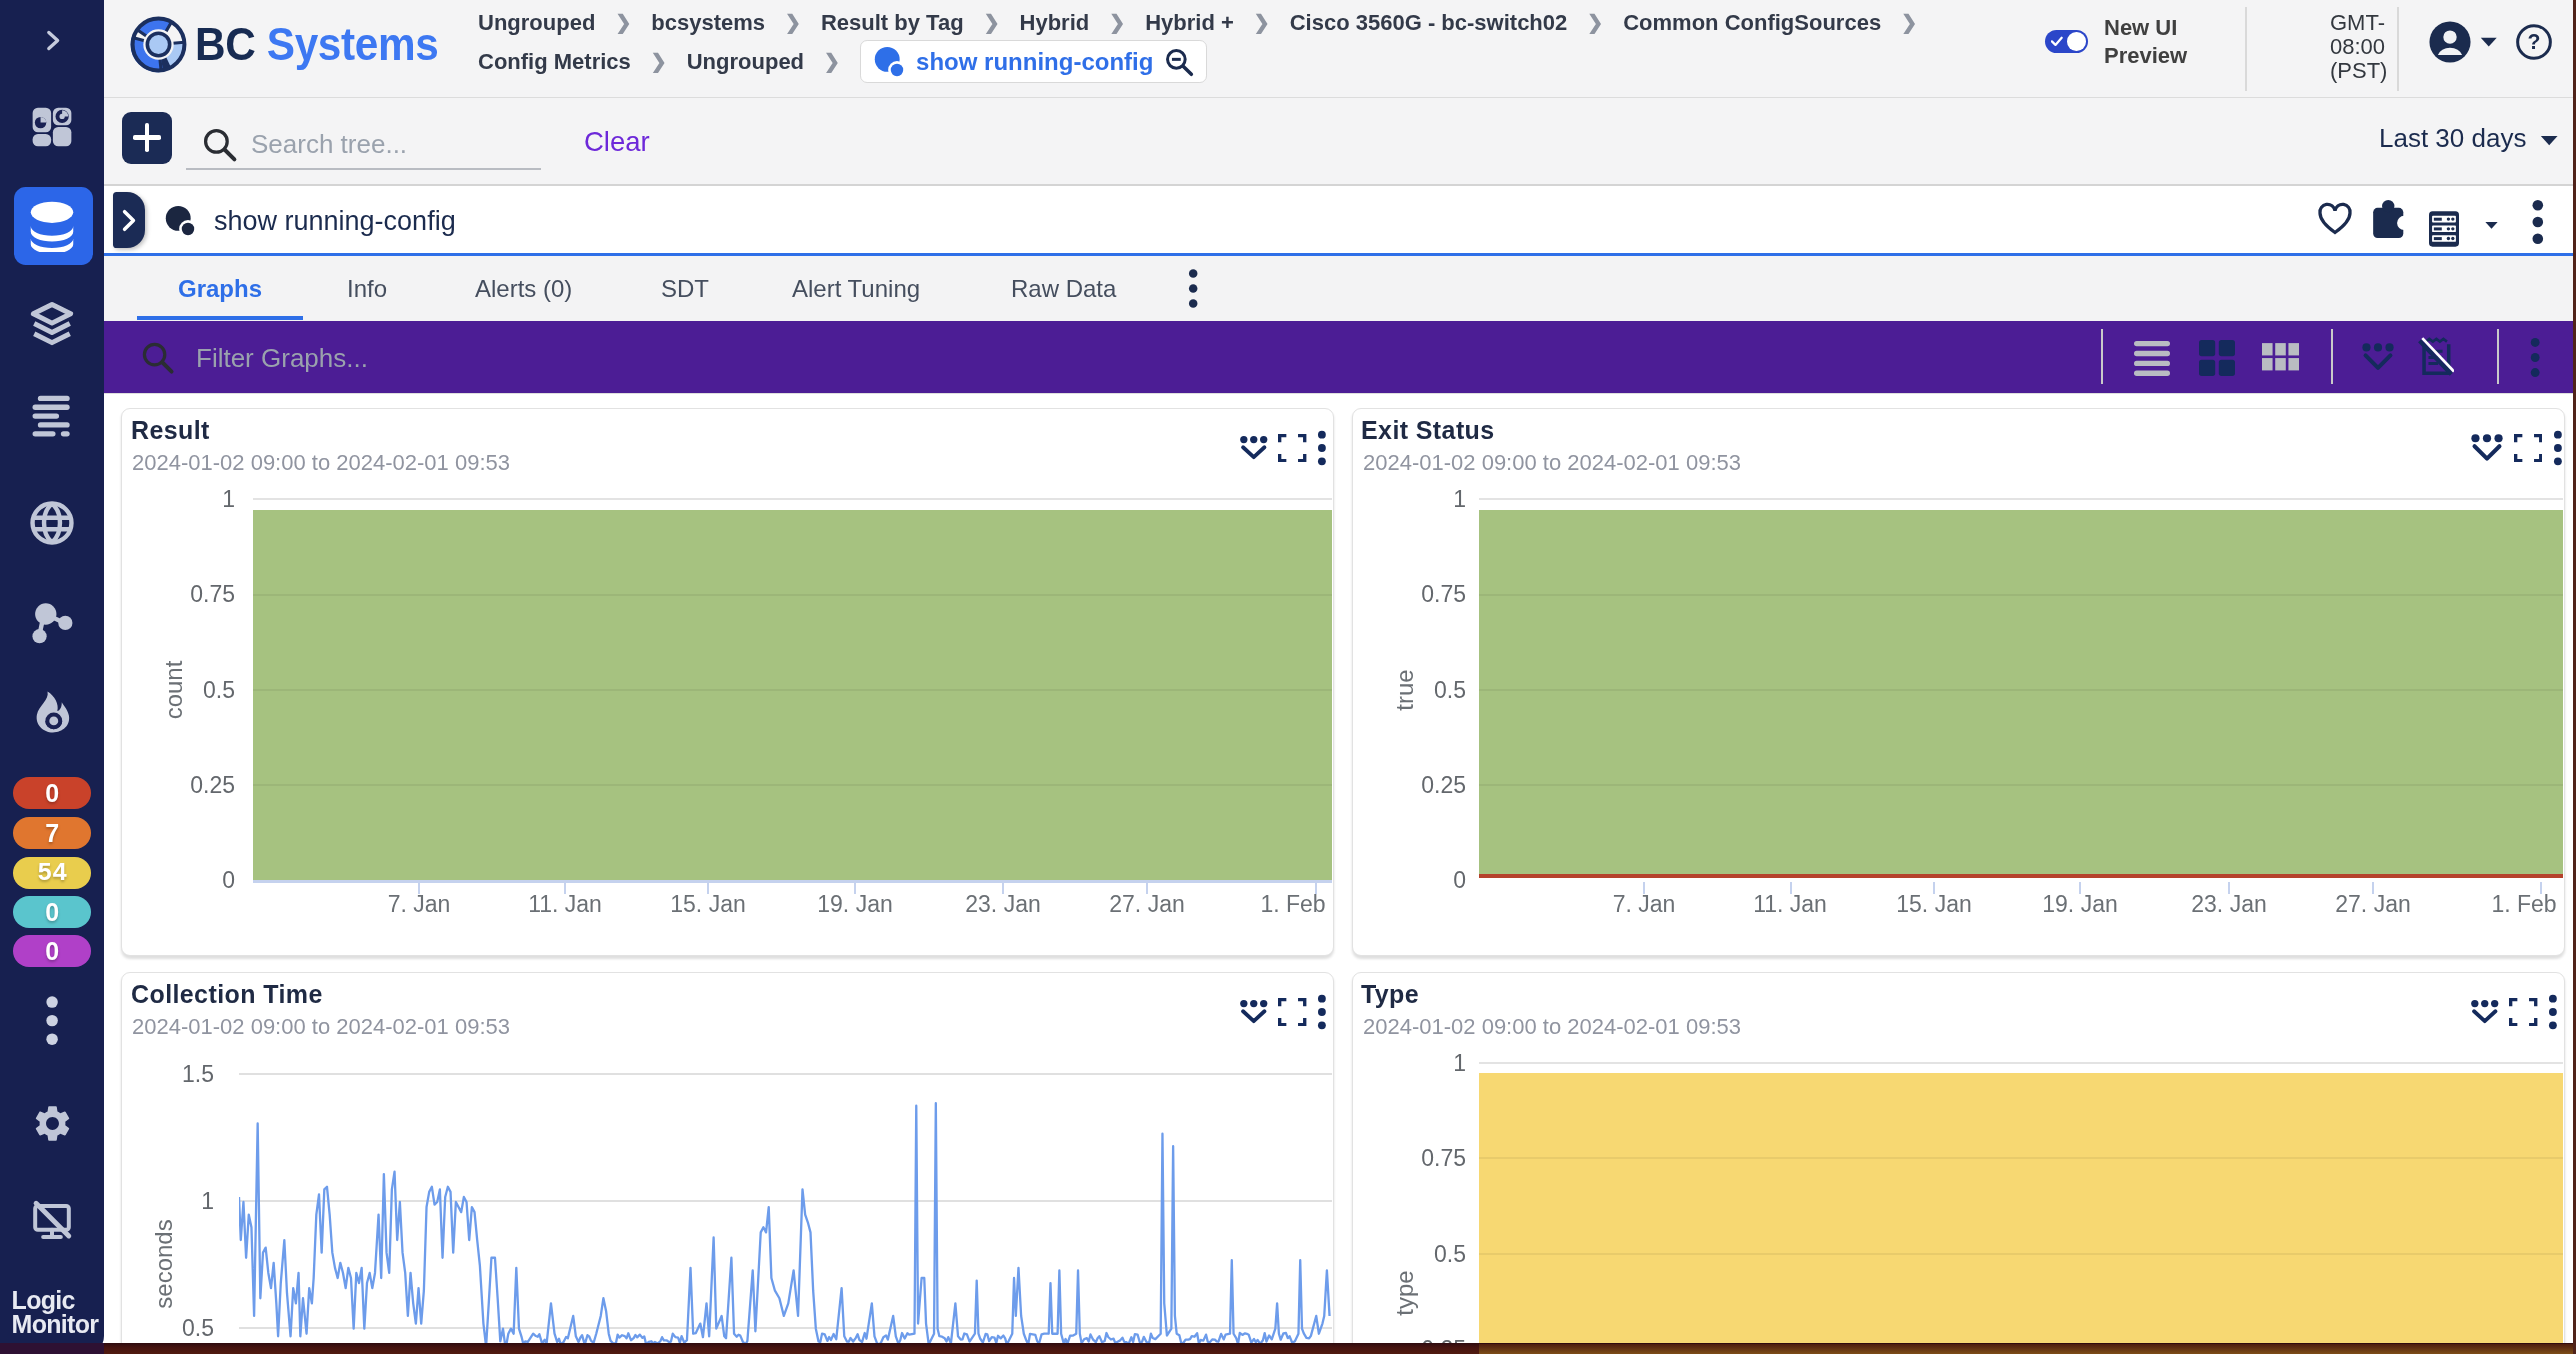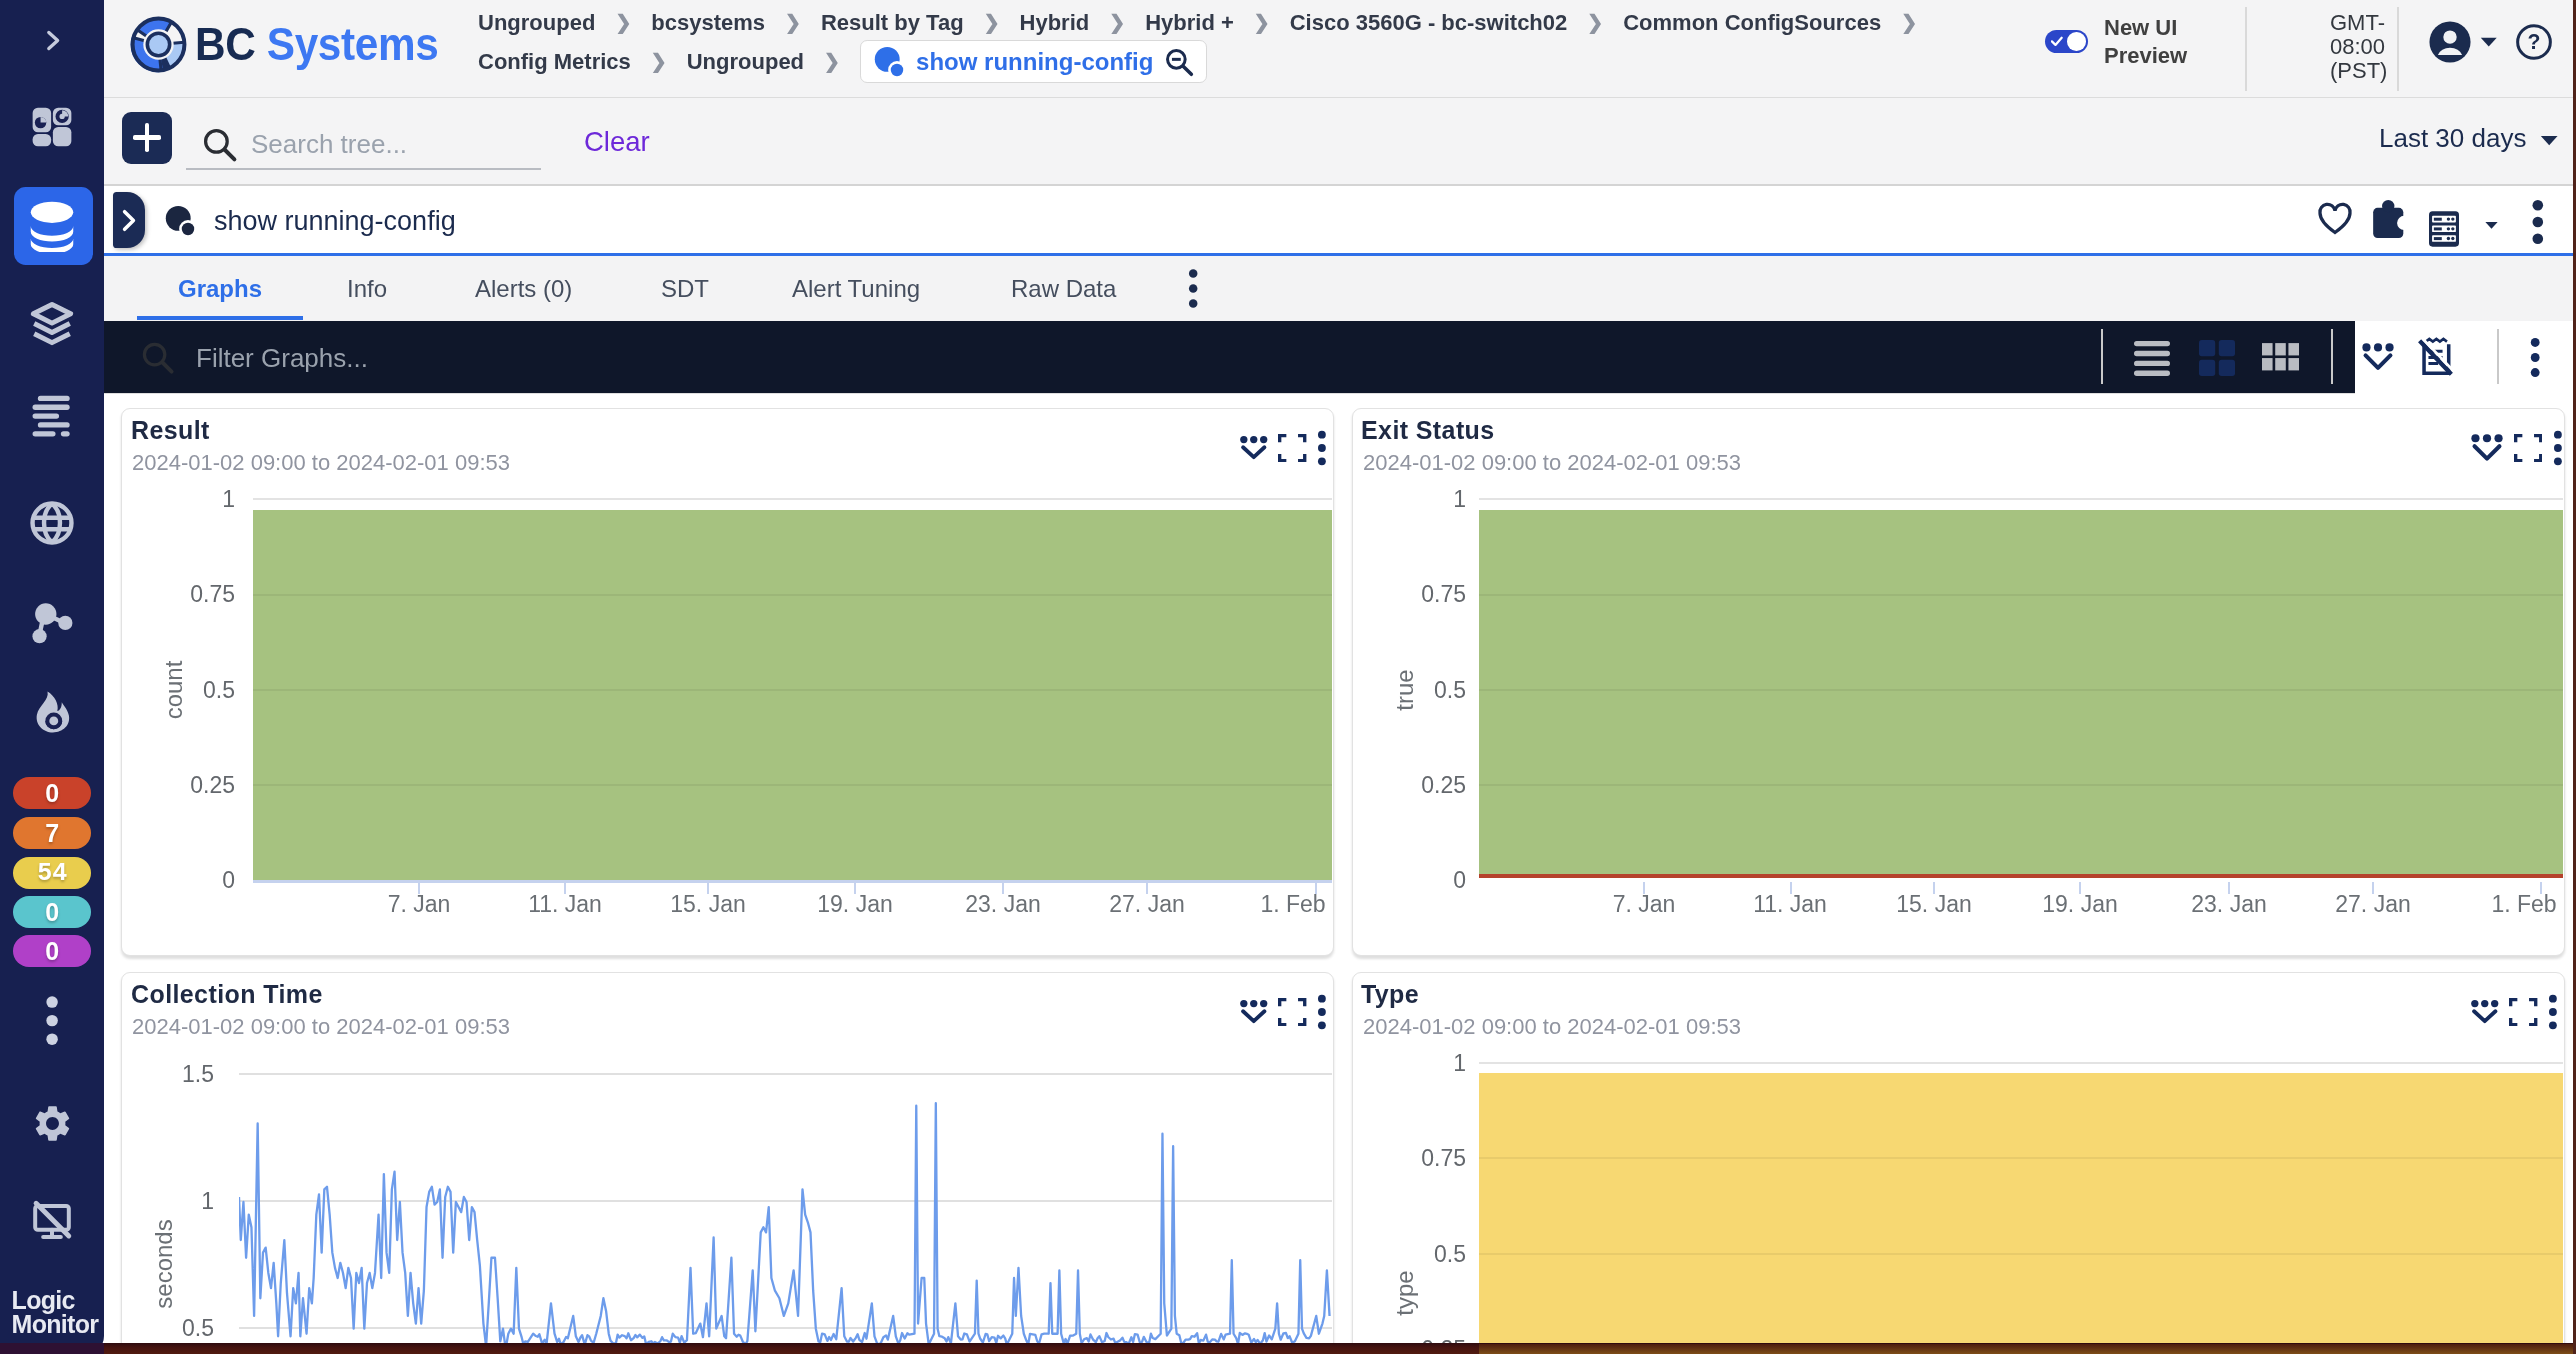--- a/index.html
+++ b/index.html
@@ -22,21 +22,21 @@
 
 
 #whiterow { position:absolute; left:104px; top:186px; width:2472px; height:68px; background:#fff; }
 #bluebar { position:absolute; left:104px; top:253px; width:2472px; height:2.7px; background:#2e6fe8; }
 
 
 #tabs { position:absolute; left:104px; top:256px; width:2472px; height:65px; background:#f3f3f4; }
 .tab { position:absolute; top:0; height:65px; display:flex; align-items:center; font-size:24px; color:#454e5e; }
 
 
-#filterrow { position:absolute; left:104px; top:321px; width:2251px; height:73px; background:#0f172a; border-bottom:1.8px solid #dedede; }
+#filterrow { position:absolute; left:104px; top:321px; width:2472px; height:73px; background:#4c1d95; border-bottom:1.8px solid #dedede; }
 
 
 .panel { position:absolute; background:#fff; border:1.8px solid #e2e2e2; border-radius:9px; box-shadow:0 2.7px 2.7px rgba(0,0,0,0.13); }
 .ptitle { position:absolute; font-size:25px; font-weight:600; color:#1f2a44; letter-spacing:0.4px; }
 .psub { position:absolute; font-size:22px; color:#9094a0; }
 .ylab { position:absolute; font-size:23px; color:#63676c; text-align:right; width:71px; transform:translateY(-50%); }
 .xlab { position:absolute; font-size:23px; color:#6b7075; transform:translateX(-50%); white-space:nowrap; }
 .rotlab { position:absolute; font-size:24px; color:#6b7075; transform:translate(-50%,-50%) rotate(-90deg); white-space:nowrap; }
 .gline { position:absolute; height:1.8px; background:#e3e3e3; }
 .glineov { position:absolute; height:1.8px; background:rgba(0,0,0,0.06); }

